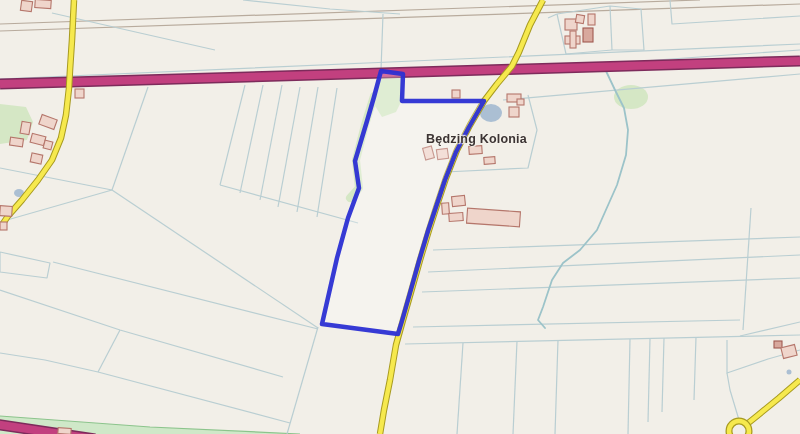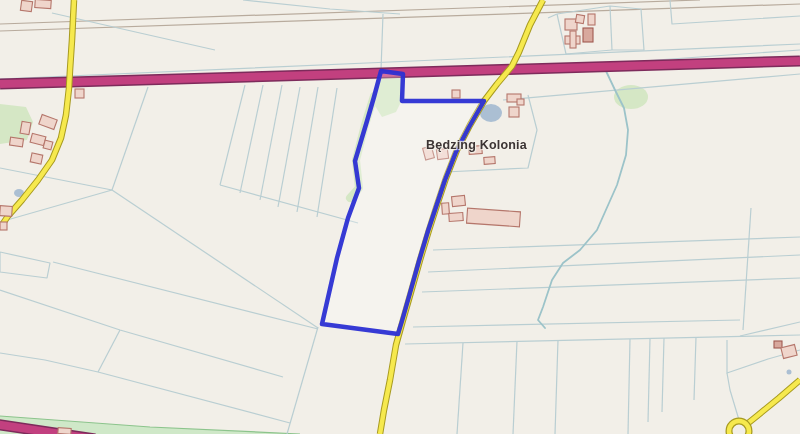--- a/index.html
+++ b/index.html
@@ -1,21 +1,21 @@
 <!DOCTYPE html>
 <html><head>
 <meta charset="utf-8">
 <style>
   html,body{margin:0;padding:0;background:#e8e6e0;}
   #viewport{position:relative;width:800px;height:434px;overflow:hidden;
     font-family:"Liberation Sans",sans-serif;}
   #map-svg{position:absolute;left:0;top:0;display:block;}
   .place-label{position:absolute;font-size:12.5px;font-weight:600;letter-spacing:.2px;
     color:#3c3434;white-space:nowrap;
-    text-shadow:0 0 2px #f6f3ec,0 0 2px #f6f3ec,1px 1px 1px #f6f3ec,-1px -1px 1px #f6f3ec;margin-top:6px;}
+    text-shadow:0 0 2px #f6f3ec,0 0 2px #f6f3ec,1px 1px 1px #f6f3ec,-1px -1px 1px #f6f3ec;}
 </style>
 </head>
 <body>
 
 <div id="viewport">
   <svg id="map-svg" width="800" height="434" viewBox="0 0 800 434">
       <rect x="0" y="0" width="800" height="434" fill="#f2efe8"></rect>
       <polygon points="380,73 402,75 402,100 396,112 382,117 372,101 376,83" fill="#d5e7c5" stroke="none"></polygon>
       <polyline points="374,96 365,125 356,160 359,188 350,198" fill="none" stroke="#d5e7c5" stroke-width="8" stroke-linecap="round" stroke-linejoin="round"></polyline>
       <ellipse cx="631" cy="97" rx="17" ry="12" fill="#d5e7c5"></ellipse>

